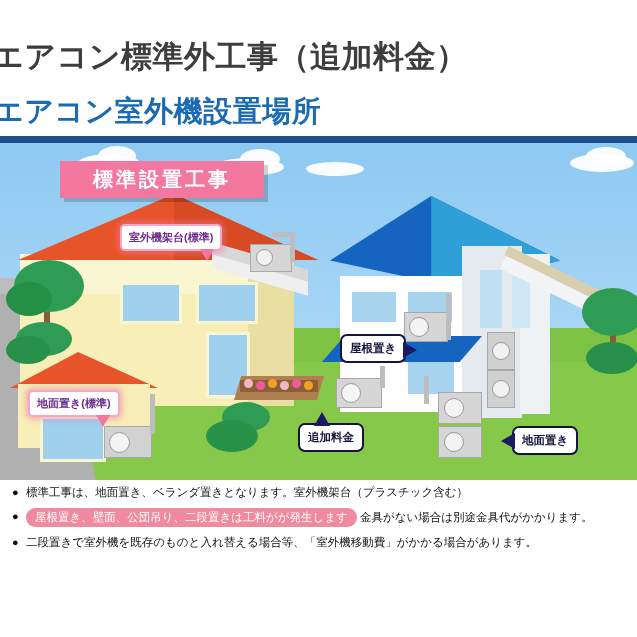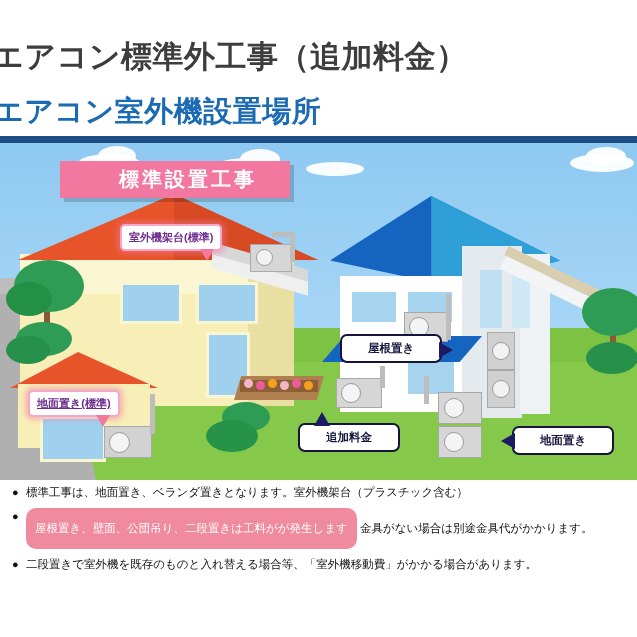--- a/index.html
+++ b/index.html
@@ -41,47 +41,46 @@
   .cloud{position:absolute;background:#ffffff;border-radius:50%;opacity:.95;}
 
   
   .shape{position:absolute;}
 
   
   .banner{
     position:absolute;display:flex;align-items:center;justify-content:center;
     color:#ffffff;font-weight:800;letter-spacing:3px;
     box-shadow:4px 4px 0 rgba(0,0,0,.18);
-    padding-left:26px;
   }
   #banner-standard{left:60px;top:25px;width:204px;height:37px;background:#f2789f;font-size:20px;}
   #banner-additional{left:368px;top:22px;width:208px;height:38px;background:#1b1b63;font-size:20px;}
 
   
   .pink-callout{
     position:absolute;background:#ffffff;border:2px solid #f2a8c6;border-radius:5px;
     color:#6d2d8e;font-size:11px;font-weight:700;
     padding:4px 7px;white-space:nowrap;
     box-shadow:0 0 5px 3px rgba(242,120,159,.45);
   }
   .pink-callout .tail{
     position:absolute;width:0;height:0;
     border-left:7px solid transparent;border-right:7px solid transparent;
     border-top:12px solid #f2789f;
   }
   #callout-veranda{left:120px;top:88px;}
   #callout-veranda .tail{left:78px;bottom:-12px;}
-  #callout-ground{left:28px;top:254px;text-decoration:underline;}
+  #callout-ground{left:28px;top:254px;}
   #callout-ground .tail{left:66px;bottom:-12px;}
 
   
   .navy-callout{
     position:absolute;background:#ffffff;border:2px solid #14143c;border-radius:7px;
     color:#14143c;font-size:11.5px;font-weight:700;
-    padding:5px 26px;white-space:nowrap;
+    padding:5px 8px;white-space:nowrap;
   }
   .navy-callout .tail{position:absolute;width:0;height:0;}
   #callout-roof{left:340px;top:198px;}
   #callout-roof .tail{right:-13px;top:6px;
       border-top:8px solid transparent;border-bottom:8px solid transparent;border-left:14px solid #1b1b63;}
   #callout-danchi{left:541px;top:202px;}
   #callout-danchi .tail{left:-13px;top:6px;
       border-top:8px solid transparent;border-bottom:8px solid transparent;border-right:14px solid #1b1b63;}
   #callout-wall{left:298px;top:287px;}
   #callout-wall .tail{left:14px;top:-13px;
@@ -90,21 +89,21 @@
   #callout-nidan .tail{left:-13px;top:5px;
       border-top:8px solid transparent;border-bottom:8px solid transparent;border-right:14px solid #1b1b63;}
 
   
   #notes{position:absolute;left:0;top:484px;width:637px;}
   .note-row{display:flex;align-items:flex-start;margin-bottom:7px;padding-left:12px;}
   .note-bullet{width:14px;flex:0 0 14px;color:#111;font-size:11px;line-height:17px;}
   .note-text{font-size:11.5px;color:#111;font-weight:400;line-height:17px;white-space:nowrap;}
   .hl{
     background:#f08a9e;color:#ffffff;border-radius:10px;
-    padding:12px 9px;margin-right:3px;display:inline-block;
+    padding:1px 9px;margin-right:3px;display:inline-block;
   }
 </style>
 </head>
 <body>
 
 <div id="title-block">
   <div id="main-title">エアコン標準外工事（追加料金）</div>
   <div id="sub-title">エアコン室外機設置場所</div>
 </div>
 

